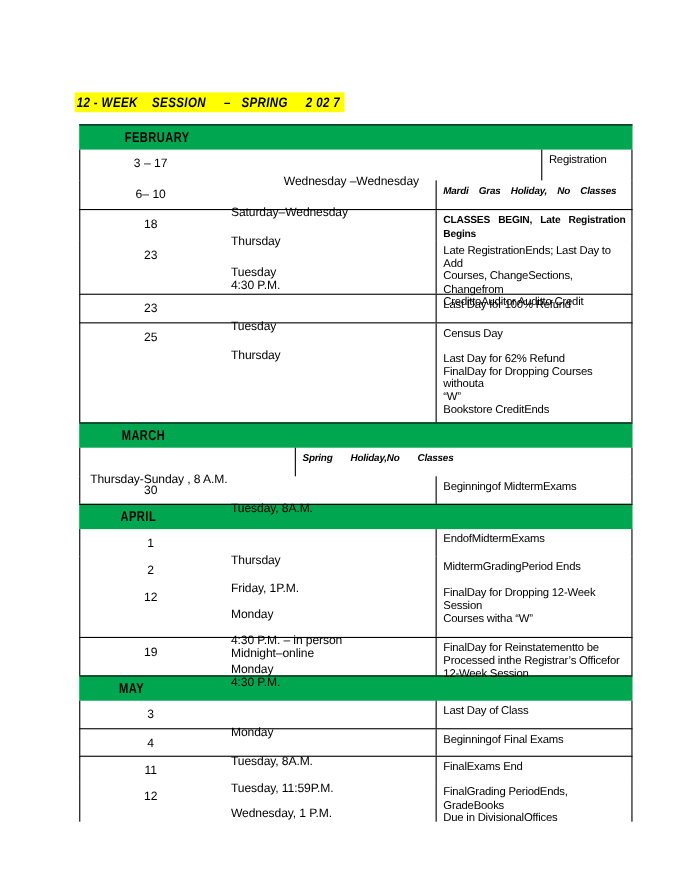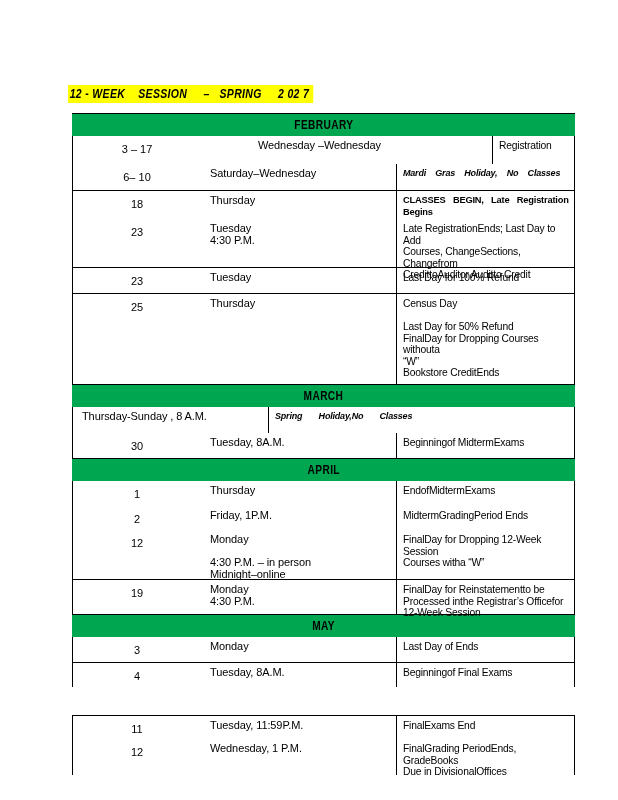--- a/index.html
+++ b/index.html
@@ -9,37 +9,37 @@
   }
   .title { position:absolute; left:68px; top:84px;font-style:italic; }
   .title span {
     display:inline-block; transform:scaleX(0.84); transform-origin:left top;
     background:var(--yellow,#FFFF00); font-weight:bold; font-size:12.5px;
     line-height:16px; padding:1px 5px 1px 2px; white-space:pre; letter-spacing:0.4px;
   }
   #table { position:absolute; left:72px; top:113px; width:503px; }
   .month-bar {
     height:23px; background:var(--green,#00A650); border-top:1px solid #000;
-    box-sizing:border-box; text-align:center;
+    box-sizing:border-box; padding-left:33px;
   }
   .month-bar span {
     display:inline-block; transform:scaleX(0.78); transform-origin:center top;
     font-weight:bold; font-size:13px; line-height:21px; letter-spacing:0.5px; color:#000;
   }
   .row {
     display:flex; box-sizing:border-box;
     border-left:1px solid #000; border-right:1px solid #000;
   }
   .row.bt { border-top:1px solid #000; }
   .c1 {
     width:128px; box-sizing:border-box; text-align:center;
     font-size:11px; line-height:12px; padding-top:7px; white-space:pre-line;
   }
   .c2 {
-    width:195px; box-sizing:border-box; padding:4px 0 0 9px;
+    width:195px; box-sizing:border-box; padding:24px 0 0 9px;
     font-size:11px; line-height:11.6px; letter-spacing:-0.1px; white-space:pre-line;
   }
   .c3 {
     flex:1; box-sizing:border-box; border-left:1px solid #000;
     padding:4px 3px 0 6px; font-size:10.3px; line-height:11.5px;
     letter-spacing:-0.2px; white-space:pre-line;
   }
   .c3.emph { font-weight:bold; font-size:9.3px; word-spacing:5px; letter-spacing:-0.2px; }
   .c3.holiday { font-weight:bold; font-style:italic; font-size:9px; word-spacing:7px; }
   .c3.holiday.wide2 { word-spacing:14px; }
@@ -80,21 +80,21 @@
       <div class="row bt" style="height: 26px;">
         <div class="c1">23</div>
         <div class="c2">Tuesday</div>
         <div class="c3">Last Day for 100% Refund</div>
       </div>
       <div class="row bt" style="height: 91px;">
         <div class="c1">25</div>
         <div class="c2">Thursday</div>
         <div class="c3">Census Day
 
-Last Day for 50% Refund
+Last Day for 62% Refund
 FinalDay for Dropping Courses withouta
 “W”
 Bookstore CreditEnds</div>
       </div>
       <div class="month-bar"><span>MARCH</span></div>
       <div class="row" style="height: 26px;">
         <div class="c2">Thursday-Sunday , 8 A.M.</div>
         <div class="c3 holiday wide2">Spring Holiday,No Classes</div>
       </div>
       <div class="row" style="height: 25px;">
@@ -127,28 +127,28 @@
         <div class="c2">Monday
 4:30 P.M.</div>
         <div class="c3">FinalDay for Reinstatementto be
 Processed inthe Registrar’s Officefor
 12-Week Session</div>
       </div>
       <div class="month-bar"><span>MAY</span></div>
       <div class="row" style="height: 25px;">
         <div class="c1">3</div>
         <div class="c2">Monday</div>
-        <div class="c3">Last Day of Ends</div>
+        <div class="c3">Last Day of Class</div>
       </div>
       <div class="row bt" style="height: 25px;">
         <div class="c1">4</div>
         <div class="c2">Tuesday, 8A.M.</div>
         <div class="c3">Beginningof Final Exams</div>
       </div>
-      <div class="row bt" style="height: 24px; margin-top: 28px;">
+      <div class="row bt" style="height: 24px;">
         <div class="c1">11</div>
         <div class="c2">Tuesday, 11:59P.M.</div>
         <div class="c3">FinalExams End</div>
       </div>
       <div class="row" style="height: 36px;">
         <div class="c1">12</div>
         <div class="c2">Wednesday, 1 P.M.</div>
         <div class="c3">FinalGrading PeriodEnds, GradeBooks
 Due in DivisionalOffices</div>
       </div>

